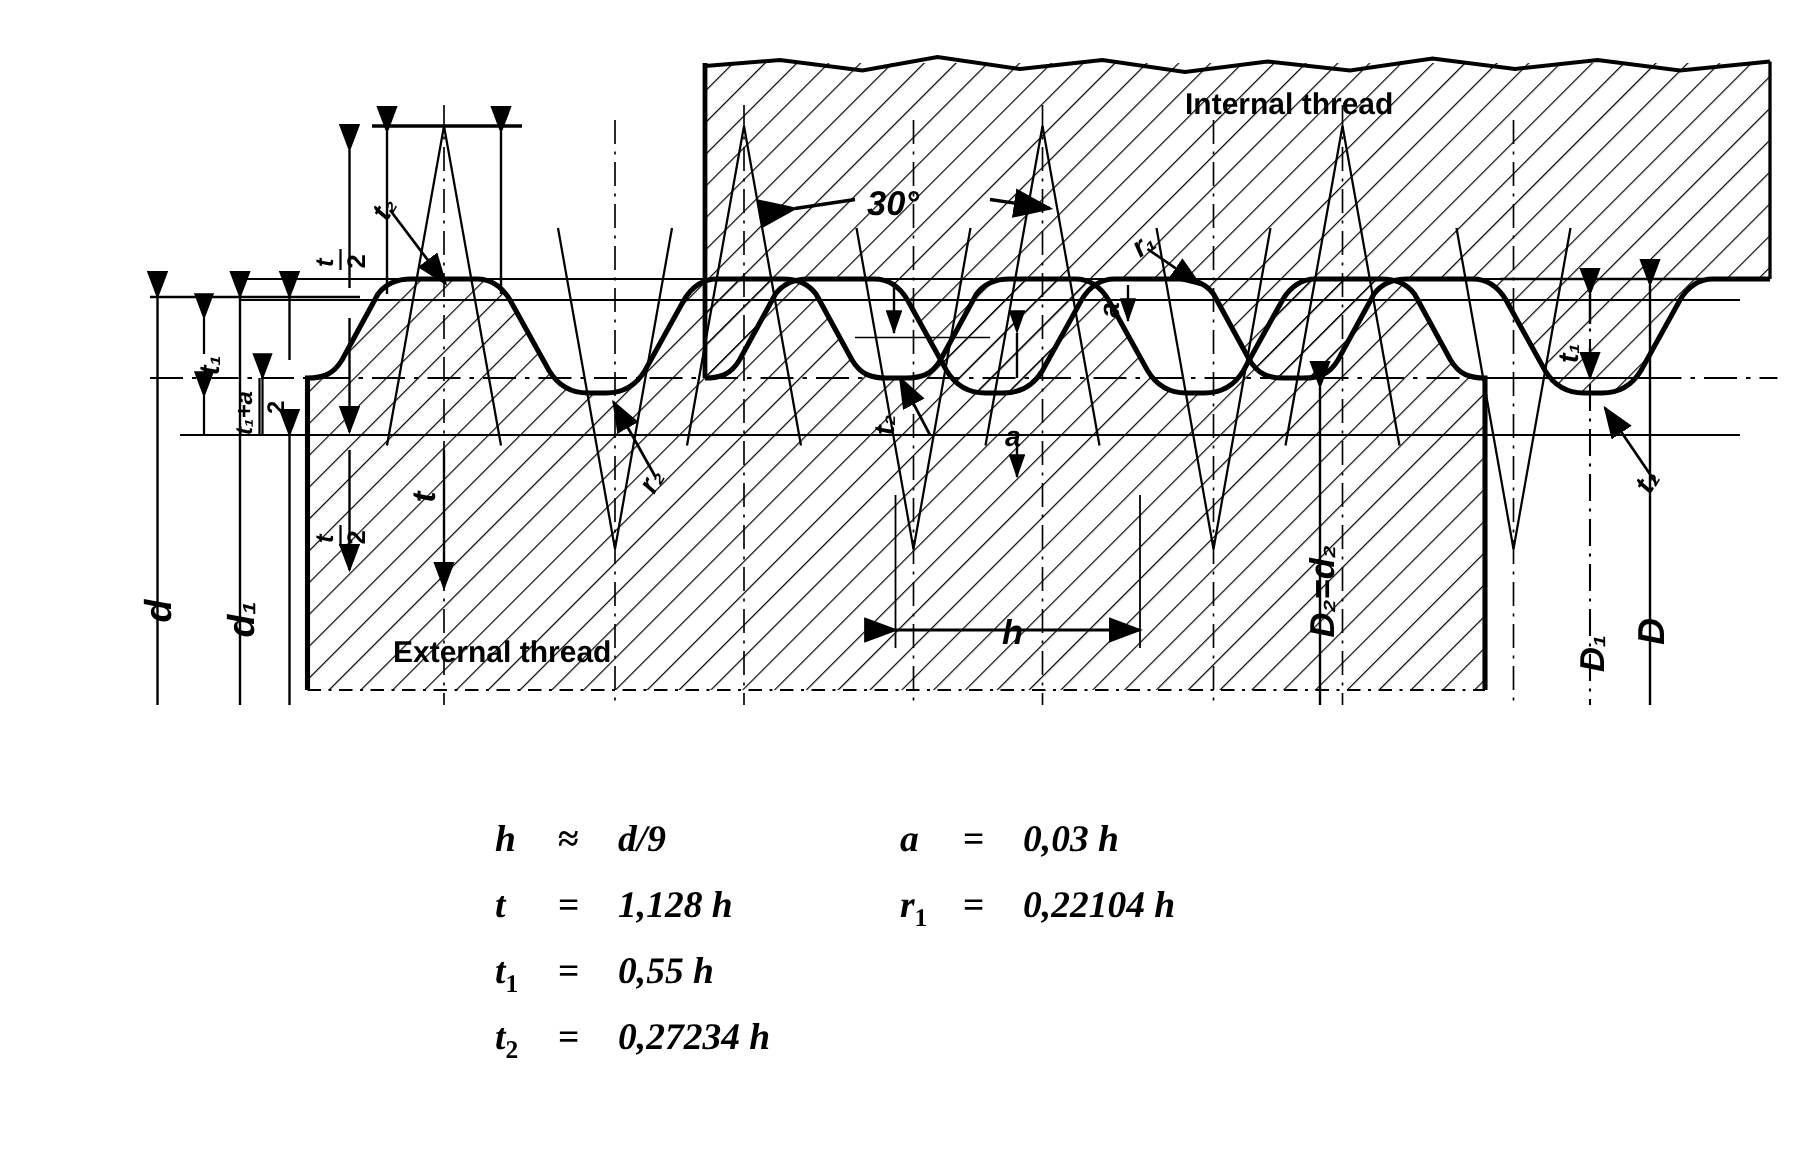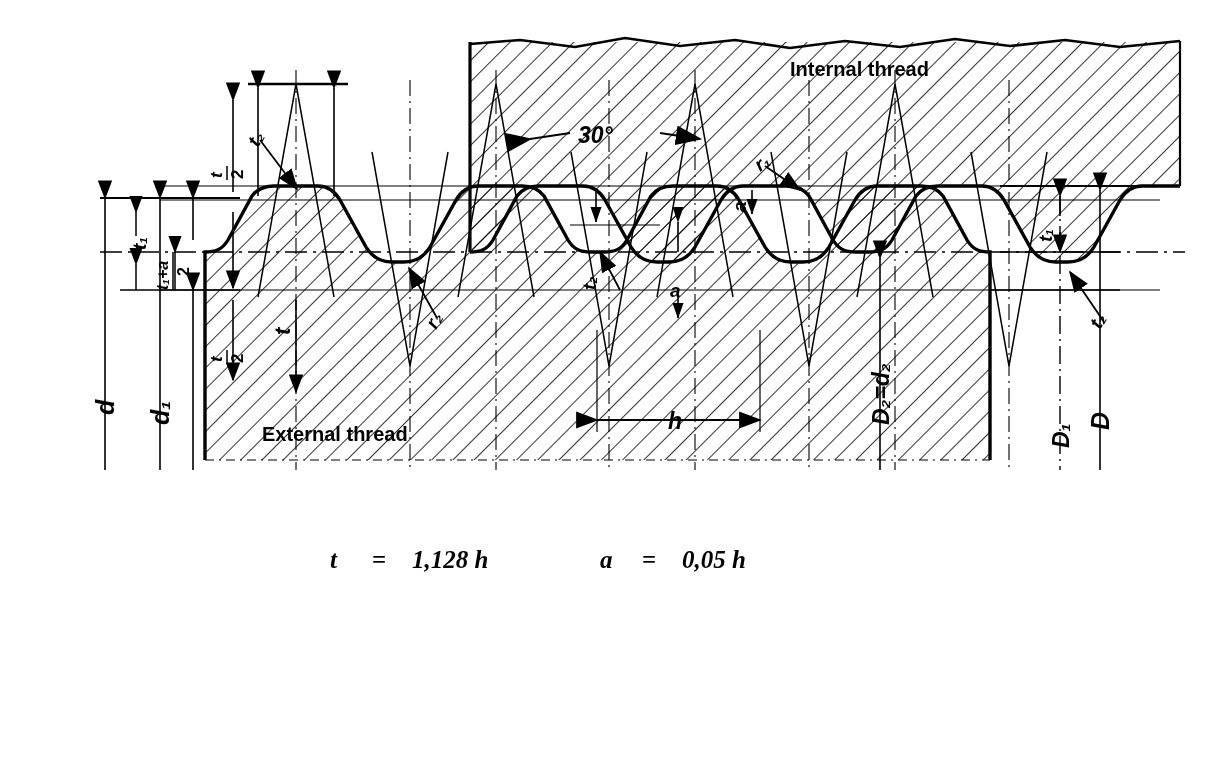--- a/index.html
+++ b/index.html
@@ -276,20 +276,24 @@
 
     <text class="lbl" x="0" y="0" font-size="25" font-style="italic" transform="translate(1109,430) rotate(-90)">D</text>
 
     <text class="lbl" x="0" y="0" font-size="19" font-style="italic" transform="translate(1052,242) rotate(-90)">t₁</text>
 
     <text class="lbl" x="0" y="0" font-size="19" font-style="italic" transform="translate(1100,330) rotate(-60)">t₂</text>
   </svg>
 
   <div class="formula-block">
     <div class="fcol left">
+        <span class="frow"><span class="sym">h</span><span class="eq">≈</span><span class="val">d/9</span></span>
         <span class="frow"><span class="sym">t</span><span class="eq">=</span><span class="val">1,128 h</span></span>
+        <span class="frow"><span class="sym">t<sub>1</sub></span><span class="eq">=</span><span class="val">0,55 h</span></span>
+        <span class="frow"><span class="sym">t<sub>2</sub></span><span class="eq">=</span><span class="val">0,27234 h</span></span>
       </div>
     <div class="fcol right">
-        <span class="frow"><span class="sym">a</span><span class="eq">=</span><span class="val">0,05 h</span></span>
+        <span class="frow"><span class="sym">a</span><span class="eq">=</span><span class="val">0,03 h</span></span>
+        <span class="frow"><span class="sym">r<sub>1</sub></span><span class="eq">=</span><span class="val">0,22104 h</span></span>
       </div>
   </div>
 
 </div>
 
 </body></html>

